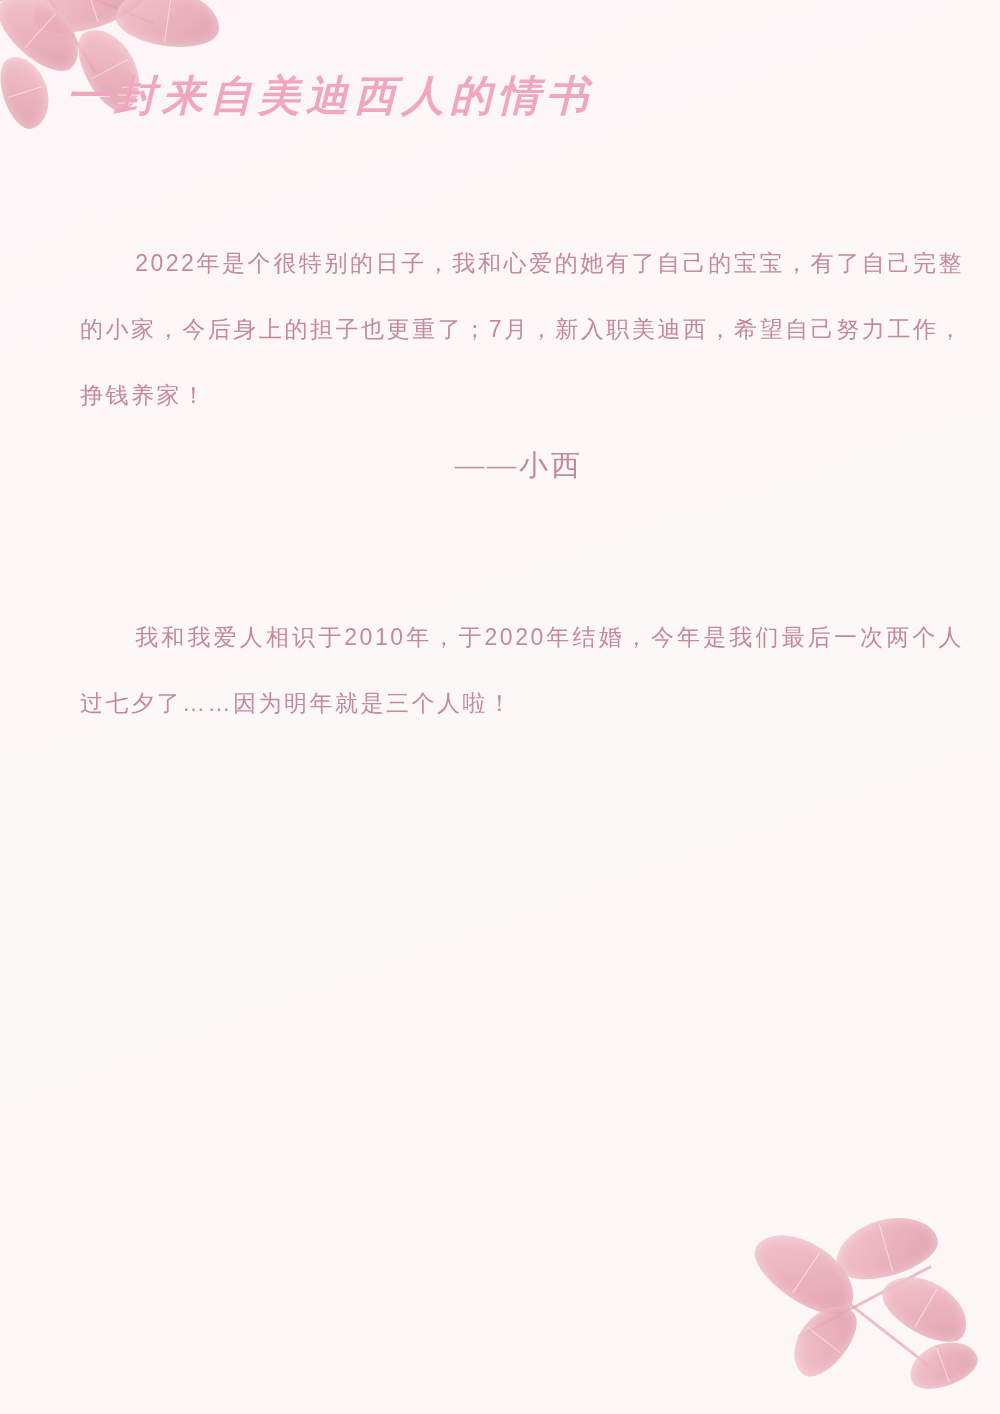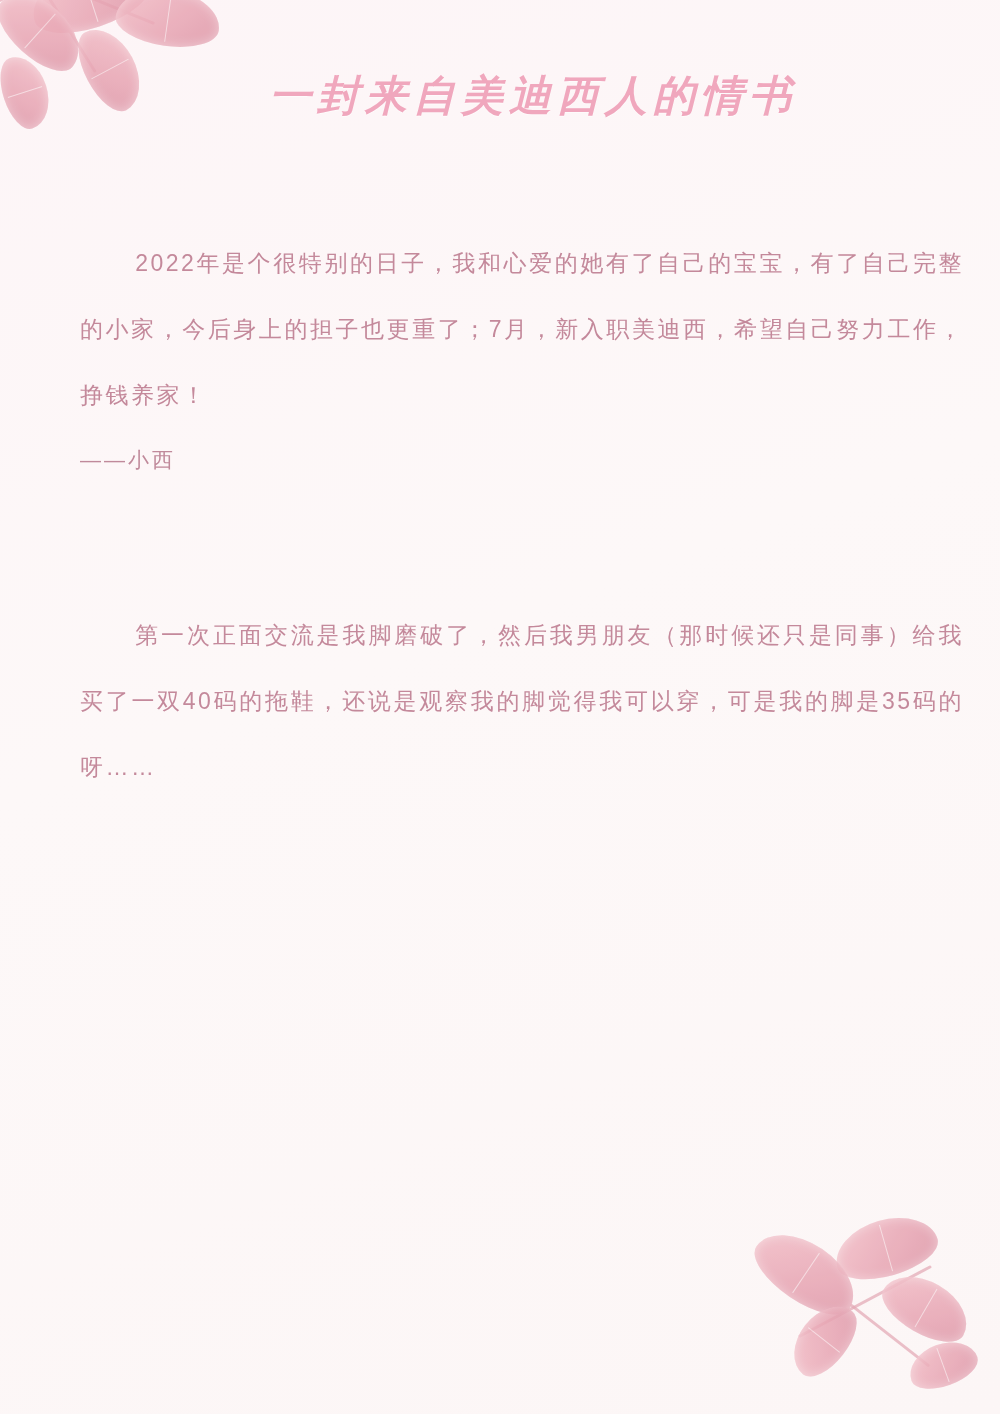--- a/index.html
+++ b/index.html
@@ -81,21 +81,21 @@
   .lb5 { width: 70px;  height: 42px; left: 178px; top: 140px; transform: rotate(-20deg); }
   .sb1 { width: 150px; height: 3px; left: 60px; top: 96px; transform: rotate(-28deg); }
   .sb2 { width: 100px; height: 3px; left: 110px; top: 130px; transform: rotate(38deg); }
 
   
   .title {
     position: absolute;
     top: 68px;
     left: 0;
     width: 1000px;
-    text-align: center;
+    text-align: left;
     padding-left: 66px;
     box-sizing: border-box;
     font-family: "DejaVu Serif", "Liberation Serif", serif;
     font-size: 42px;
     font-weight: 700;
     font-style: italic;
     letter-spacing: 6px;
     color: #f0a7bd;
     text-shadow: 0 1px 0 rgba(255,255,255,.6);
   }
@@ -117,25 +117,26 @@
     margin: 0;
     font-size: 23px;
     line-height: 66px;
     letter-spacing: 2.5px;
     color: #c4899b;
     text-indent: 2.4em;
     text-align: justify;
   }
   .signature {
     margin-top: 18px;
-    text-align: left;
-    font-size: 21px;
+    text-align: center;
+    font-size: 29px;
     letter-spacing: 3px;
     color: #c08a9b;
     padding-right: 6px;
+    font-family: Liberation Serif, serif;
   }
   .entry-1 { margin-top: 0; }
   .entry-2 { margin-top: 118px; }
   .entry-3 { margin-top: 128px; }
   .entry-3 .signature { margin-top: 34px; }
 </style>
 </head>
 <body>
 
 <div class="page">
@@ -154,24 +155,24 @@
   <div class="title">一封来自美迪西人的情书</div>
 
   <div class="content">
 
     <div class="entry entry-1">
       <p>2022年是个很特别的日子，我和心爱的她有了自己的宝宝，有了自己完整的小家，今后身上的担子也更重了；7月，新入职美迪西，希望自己努力工作，挣钱养家！</p>
       <div class="signature">——小西</div>
     </div>
 
     <div class="entry entry-2">
+      <p>我和我爱人相识于2010年，于2020年结婚，今年是我们最后一次两个人过七夕了……因为明年就是三个人啦！</p>
     </div>
 
     <div class="entry entry-3">
-      <p>第一次正面交流是我脚磨破了，然后我男朋友（那时候还只是同事）给我买了一双40码的拖鞋，还说是观察我的脚觉得我可以穿，可是我的脚是35码的呀……</p>
     </div>
 
   </div>
 
   <div class="leaf-cluster leaf-bottom">
     <div class="stem sb1"></div>
     <div class="stem sb2"></div>
     <div class="leaf lb2"></div>
     <div class="leaf lb1"></div>
     <div class="leaf lb3"></div>

